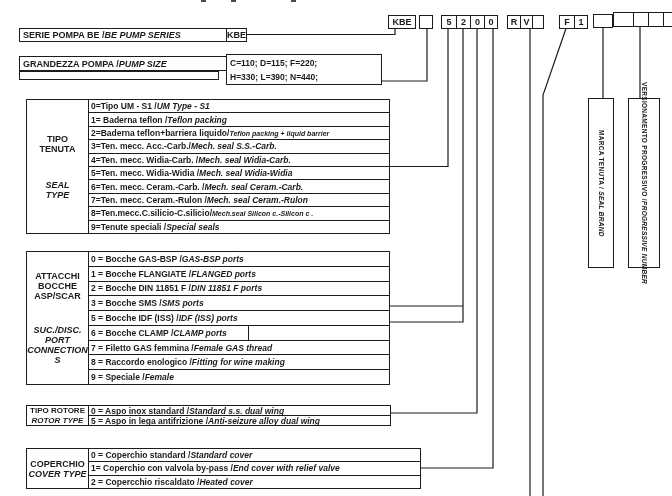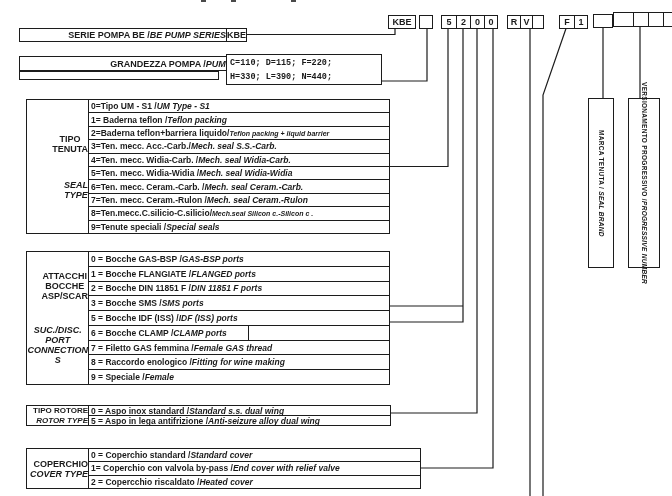--- a/index.html
+++ b/index.html
@@ -10,26 +10,26 @@
     color:#1a1a1a; font-weight:700;
   }
   .abs { position:absolute; }
   .box { border:1px solid #1c1c1c; background:#fff; }
   .cells { display:flex; }
   .cells .cell {
     flex:none; display:flex; align-items:center; justify-content:center;
     font-size:9px; font-weight:700; height:100%;
   }
   .cells .cell + .cell { border-left:1px solid #1c1c1c; }
-  .hdr-label { font-size:9px; display:flex; align-items:center; padding-left:18px; white-space:nowrap; overflow:hidden;justify-content:flex-end; }
+  .hdr-label { font-size:9px; display:flex; align-items:center; padding-left:3px; white-space:nowrap; overflow:hidden; }
   .en { font-style:italic; }
   .tbl { display:flex; }
   .tbl .lblcol {
     flex:none; border-right:1px solid #1c1c1c;
-    display:flex; flex-direction:column; align-items:flex-end; justify-content:center;
+    display:flex; flex-direction:column; align-items:center; justify-content:center;
     text-align:center; font-size:9px; line-height:10px; white-space:pre-line;
   }
   .tbl .rowscol { flex:1; display:flex; flex-direction:column; min-width:0; }
   .trow { flex:1; display:flex; align-items:center; padding-left:2px; font-size:8.5px; white-space:nowrap; overflow:hidden; }
   .trow + .trow { border-top:1px solid #1c1c1c; }
   .trow.small .en { font-size:7px; }
   .splitcell { flex:none; width:158px; height:100%; display:flex; align-items:center; border-right:1px solid #1c1c1c; }
   .vbox {
     border:1px solid #1c1c1c; display:flex; align-items:center; justify-content:center;
     writing-mode:vertical-lr; text-align:center; font-size:6.5px; line-height:12px;
@@ -108,21 +108,21 @@
   <span>SERIE POMPA BE / </span>
     <span class="en">BE PUMP SERIES</span>
 </div>
 <div class="abs box hdr-label" style="left:226px; top:28px; width:21px; height:14px; justify-content:center; padding-left:0;">KBE</div>
 
 <div class="abs box hdr-label" style="left:19px; top:56px; width:236px; height:15px;">
   <span>GRANDEZZA POMPA / </span>
     <span class="en">PUMP SIZE</span>
 </div>
 <div class="abs box" style="left:19px; top:70.5px; width:200px; height:9px;"></div>
-<div class="abs box" style="left:226px; top:53.5px; width:156px; height:31px; font-size:8.5px; line-height:14px; padding:1px 0 0 3px;font-family:Liberation Mono, monospace;">
+<div class="abs box" style="left:226px; top:53.5px; width:156px; height:31px; font-size:8.5px; line-height:14px; padding:1px 0 0 3px;">
   <div>C=110; D=115; F=220;</div>
   <div>H=330; L=390; N=440;</div>
 </div>
 
 <div class="abs box tbl" style="left:26px; top:99px; width:364px; height:135px;">
   <div class="lblcol" style="width:62px; gap:26px;">
     <span>TIPO
 TENUTA</span>
     <span class="en">SEAL
 TYPE</span>

